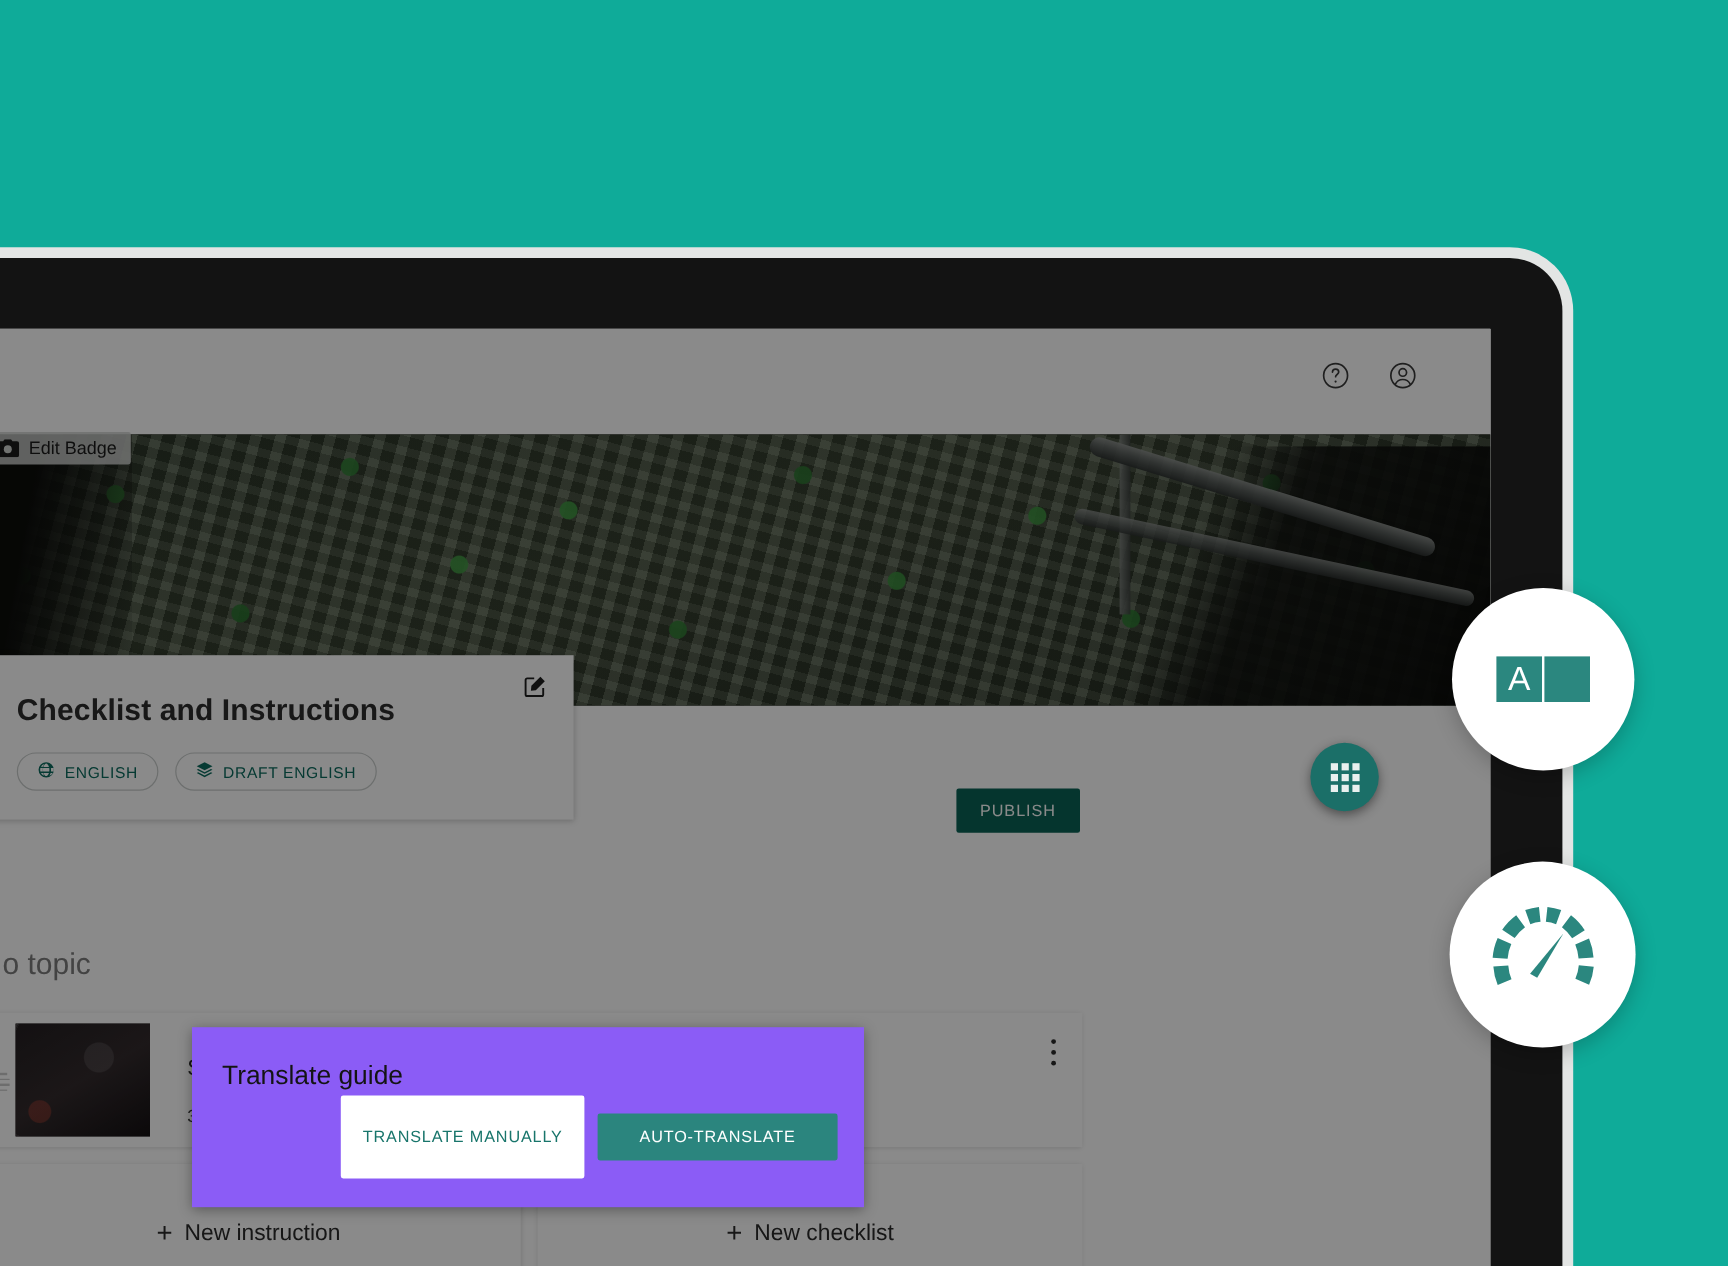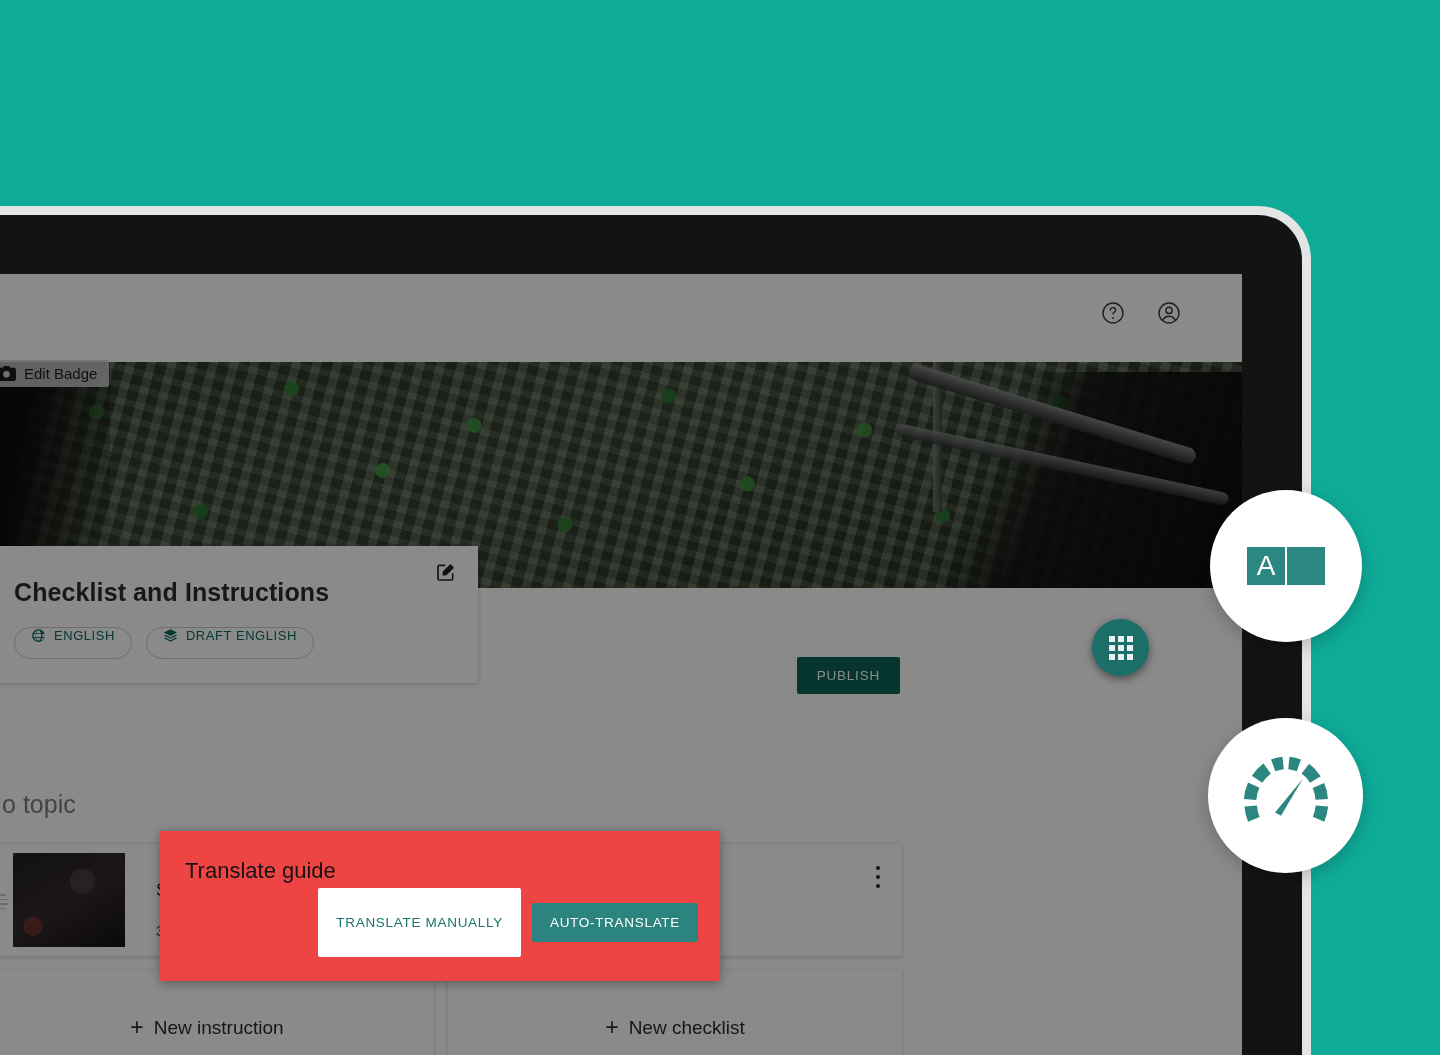--- a/index.html
+++ b/index.html
@@ -170,21 +170,21 @@
     align-items: center;
     gap: 28px;
     margin-top: 20px;
     font-size: 14.5px;
     color: #2a2a2a;
   }
   .meta-item { display: flex; align-items: center; gap: 8px; }
   .chips-row { display: flex; gap: 14px; margin-top: 20px; }
   .chip {
     display: flex;
-    align-items: flex-start;
+    align-items: center;
     gap: 8px;
     border: 1px solid #c9cdcc;
     border-radius: 16px;
     height: 30px;
     padding: 0 16px;
     color: #0c6b5e;
     font-size: 13px;
     letter-spacing: 0.55px;
     background: #fff;
     white-space: nowrap;
@@ -304,24 +304,24 @@
     position: absolute;
     inset: 0;
     background: rgba(0,0,0,0.46);
     z-index: 40;
   }
 
   
   .modal {
     position: absolute;
     left: 220px;
-    top: 557px;
+    top: 582px;
     width: 560px;
     height: 150px;
-    background: #ef4444;
+    background: #8b5cf6;
     box-shadow: 0 2px 10px rgba(0,0,0,0.35);
     z-index: 60;
     box-sizing: border-box;
   }
   .modal-title {
     position: absolute;
     left: 25px;
     top: 27px;
     font-size: 22px;
     color: #141414;
@@ -344,21 +344,21 @@
     padding: 27px 18px;
     font-family: inherit;
     border-radius: 2px;
   }
   .btn-primary {
     background: #2b857e;
     color: #ffffff;
     border: none;
     font-size: 13.5px;
     letter-spacing: 0.7px;
-    padding: 12px 18px;
+    padding: 12px 35px;
     font-family: inherit;
     border-radius: 2px;
   }
 
   
   .fab {
     position: absolute;
     left: 1152px;
     top: 345px;
     width: 57px;

